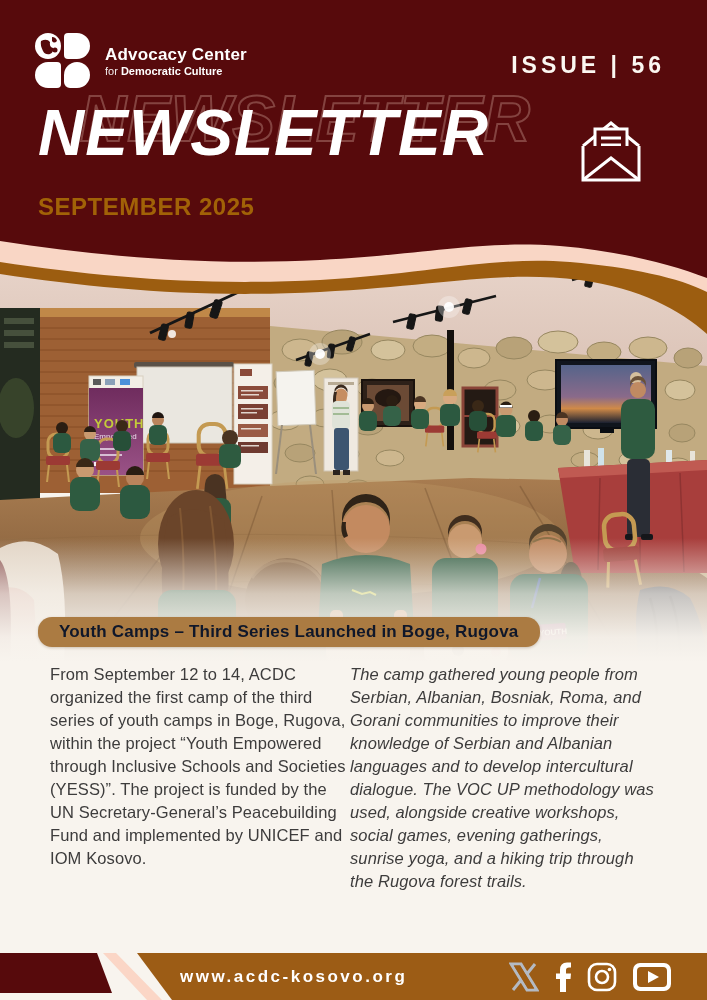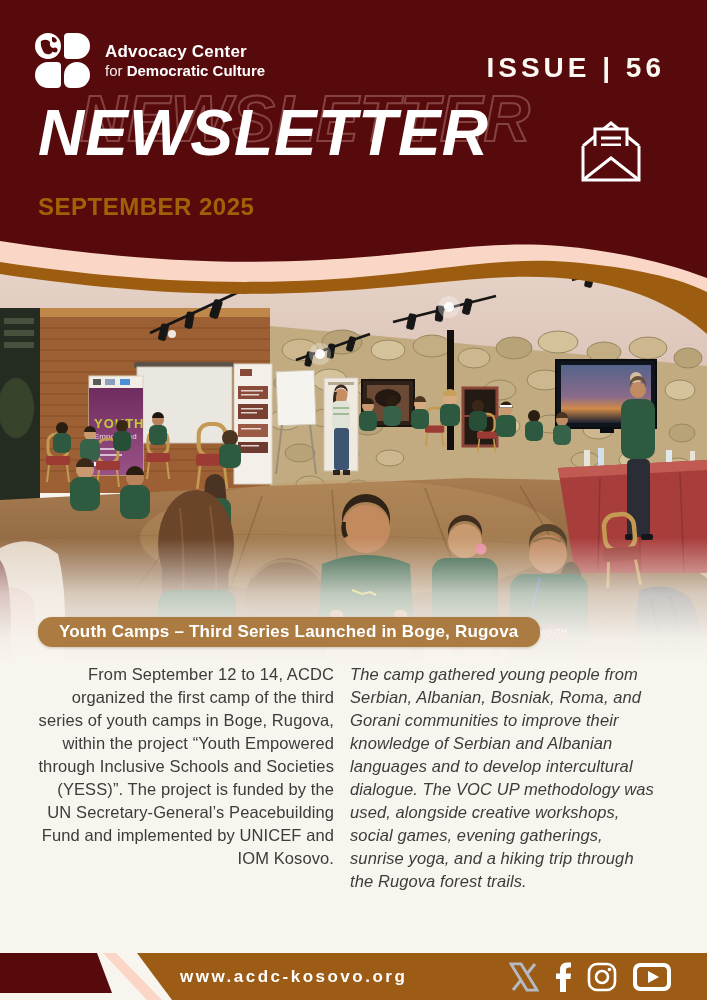--- a/index.html
+++ b/index.html
@@ -11,41 +11,41 @@
   .logo-row{position:absolute;top:33px;left:35px;display:flex;align-items:center;gap:14px;}
   .logo-mark{position:relative;width:56px;height:56px;}
   .logo-mark .q{position:absolute;width:26px;height:26px;background:#fff;}
   .q-tl{top:0;left:0;border-radius:50%;}
   .q-tr{top:0;left:29px;border-radius:4px 13px 13px 4px;}
   .q-bl{top:29px;left:0;border-radius:13px 4px 4px 13px;}
   .q-br{top:29px;left:29px;border-radius:50% 50% 50% 6px;}
   .logo-mark svg{position:absolute;top:0;left:0;}
   .logo-text{color:#fff;line-height:1.25;}
   .logo-line1{font-size:17px;font-weight:bold;letter-spacing:.2px;}
-  .logo-line2{font-size:15px;}
+  .logo-line2{font-size:11px;}
   .logo-line2 .light{font-weight:normal;opacity:.92;}
   .logo-line2 .bold{font-weight:bold;}
-  .issue{position:absolute;top:52px;right:42px;color:#fbf7f1;font-size:28px;font-weight:bold;letter-spacing:4px;}
+  .issue{position:absolute;top:52px;right:42px;color:#fbf7f1;font-size:23px;font-weight:bold;letter-spacing:4px;}
   .title-wrap{position:absolute;top:96px;left:38px;width:560px;height:90px;font-style:italic;}
   .title-echo{position:absolute;top:-14px;left:42px;font-size:64px;font-weight:bold;letter-spacing:1px;color:transparent;-webkit-text-stroke:2px rgba(205,160,150,.38);white-space:nowrap;}
   .title-main{position:absolute;top:0;left:0;font-size:64px;font-weight:bold;letter-spacing:1px;color:#ffffff;white-space:nowrap;}
   .date{position:absolute;top:193px;left:38px;font-size:24px;font-weight:bold;color:#a16207;letter-spacing:.5px;z-index:4;}
   .mail-icon{position:absolute;top:116px;right:64px;z-index:4;}
 
   
   .photo{position:absolute;top:238px;left:0;width:707px;height:424px;z-index:1;}
   .wave{position:absolute;top:222px;left:0;width:707px;height:140px;z-index:2;}
 
   
-  .badge{position:absolute;top:617px;left:38px;height:30px;line-height:30px;padding:0 21px;background:#ab7b42;border-radius:14px;color:#ffffff;font-size:17px;font-weight:bold;letter-spacing:.2px;z-index:5;box-shadow:0 1px 3px rgba(90,50,10,.25);}
+  .badge{position:absolute;top:617px;left:38px;height:30px;line-height:30px;padding:0 21px;background:#ab7b42;border-radius:14px;color:#0f172a;font-size:17px;font-weight:bold;letter-spacing:.2px;z-index:5;box-shadow:0 1px 3px rgba(90,50,10,.25);}
 
   
   .cols{position:absolute;top:663px;left:0;width:707px;z-index:4;color:#3d3c3c;}
   .col{position:absolute;top:0;font-size:16.5px;line-height:23px;letter-spacing:.1px;}
-  .col-left{left:38px;width:296px;text-align:right;}
+  .col-left{left:50px;width:296px;}
   .col-right{left:350px;width:304px;font-style:italic;}
 
   
   .footer{position:absolute;left:0;top:953px;width:707px;height:47px;z-index:6;}
   .footer svg.deco{position:absolute;top:0;left:0;}
   .footer-url{position:absolute;top:0;left:180px;width:300px;height:47px;line-height:47px;text-align:left;color:#fff;font-weight:bold;font-size:17px;letter-spacing:2.5px;cursor:pointer;}
   .socials{position:absolute;top:0;right:36px;height:47px;display:flex;align-items:center;gap:16px;}
   .soc{cursor:pointer;display:block;}
 </style>
 </head>

